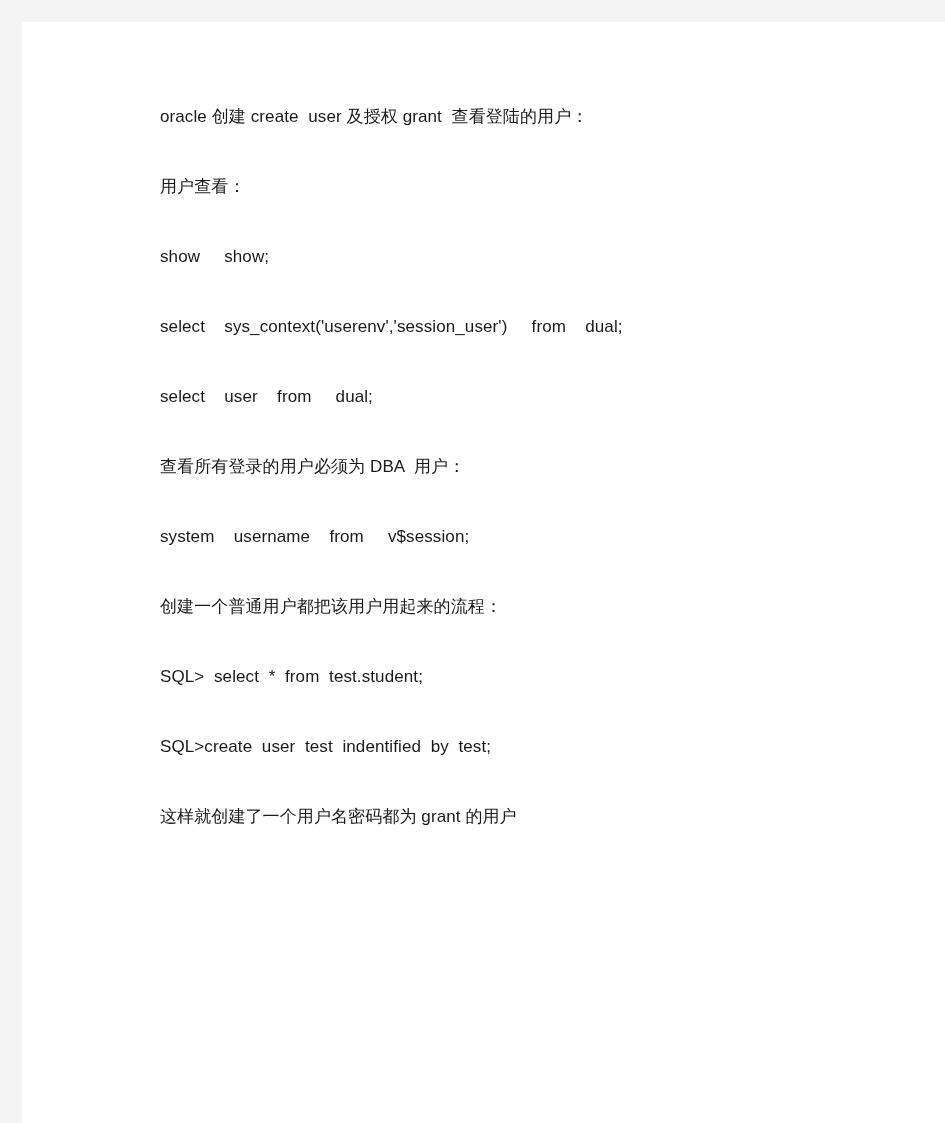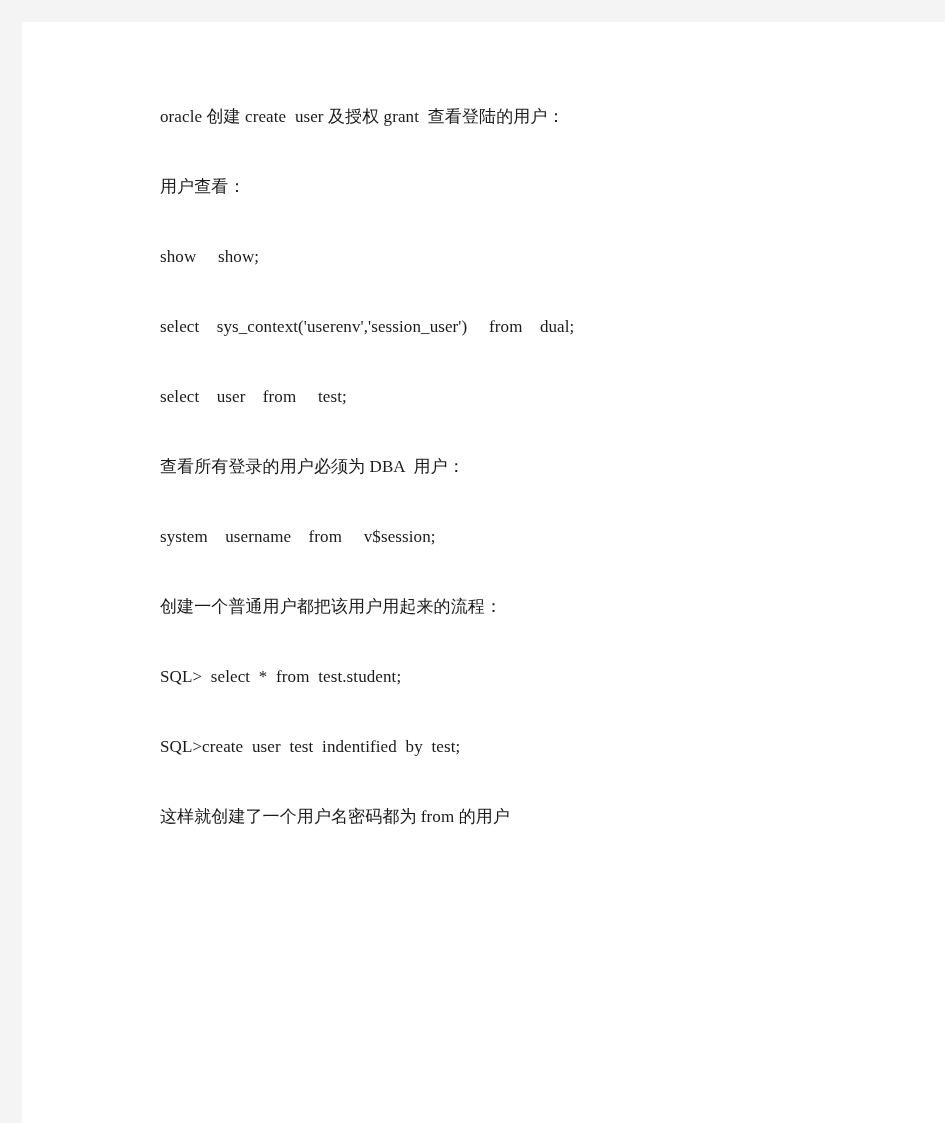--- a/index.html
+++ b/index.html
@@ -14,21 +14,20 @@
     overflow: hidden;
   }
 
   
   #page-frame {
     position: relative;
     width: 945px;
     height: 1123px;
     background: #fca5a5;
     box-sizing: border-box;
-    font-family: Liberation Serif, serif;
   }
 
   #gutter-top {
     position: absolute;
     left: 0;
     top: 0;
     width: 945px;
     height: 22px;
     background: #f4f4f4;
   }
@@ -85,33 +84,33 @@
     <div id="doc-body">
 
       <p class="doc-line">oracle 创建 create  user 及授权 grant  查看登陆的用户：</p>
 
       <p class="doc-line">用户查看：</p>
 
       <p class="doc-line">show     show;</p>
 
       <p class="doc-line">select    sys_context('userenv','session_user')     from    dual;</p>
 
-      <p class="doc-line">select    user    from     test;</p>
+      <p class="doc-line">select    user    from     dual;</p>
 
       <p class="doc-line">查看所有登录的用户必须为 DBA  用户：</p>
 
       <p class="doc-line">system    username    from     v$session;</p>
 
 
       <p class="doc-line">创建一个普通用户都把该用户用起来的流程：</p>
 
       <p class="doc-line">SQL&gt;  select  *  from  test.student;</p>
 
 
       <p class="doc-line">SQL&gt;create  user  test  indentified  by  test;</p>
 
-      <p class="doc-line">这样就创建了一个用户名密码都为 from 的用户</p>
+      <p class="doc-line">这样就创建了一个用户名密码都为 grant 的用户</p>
 
     </div>
 
   </div>
 
 </div>
 
 </body></html>

